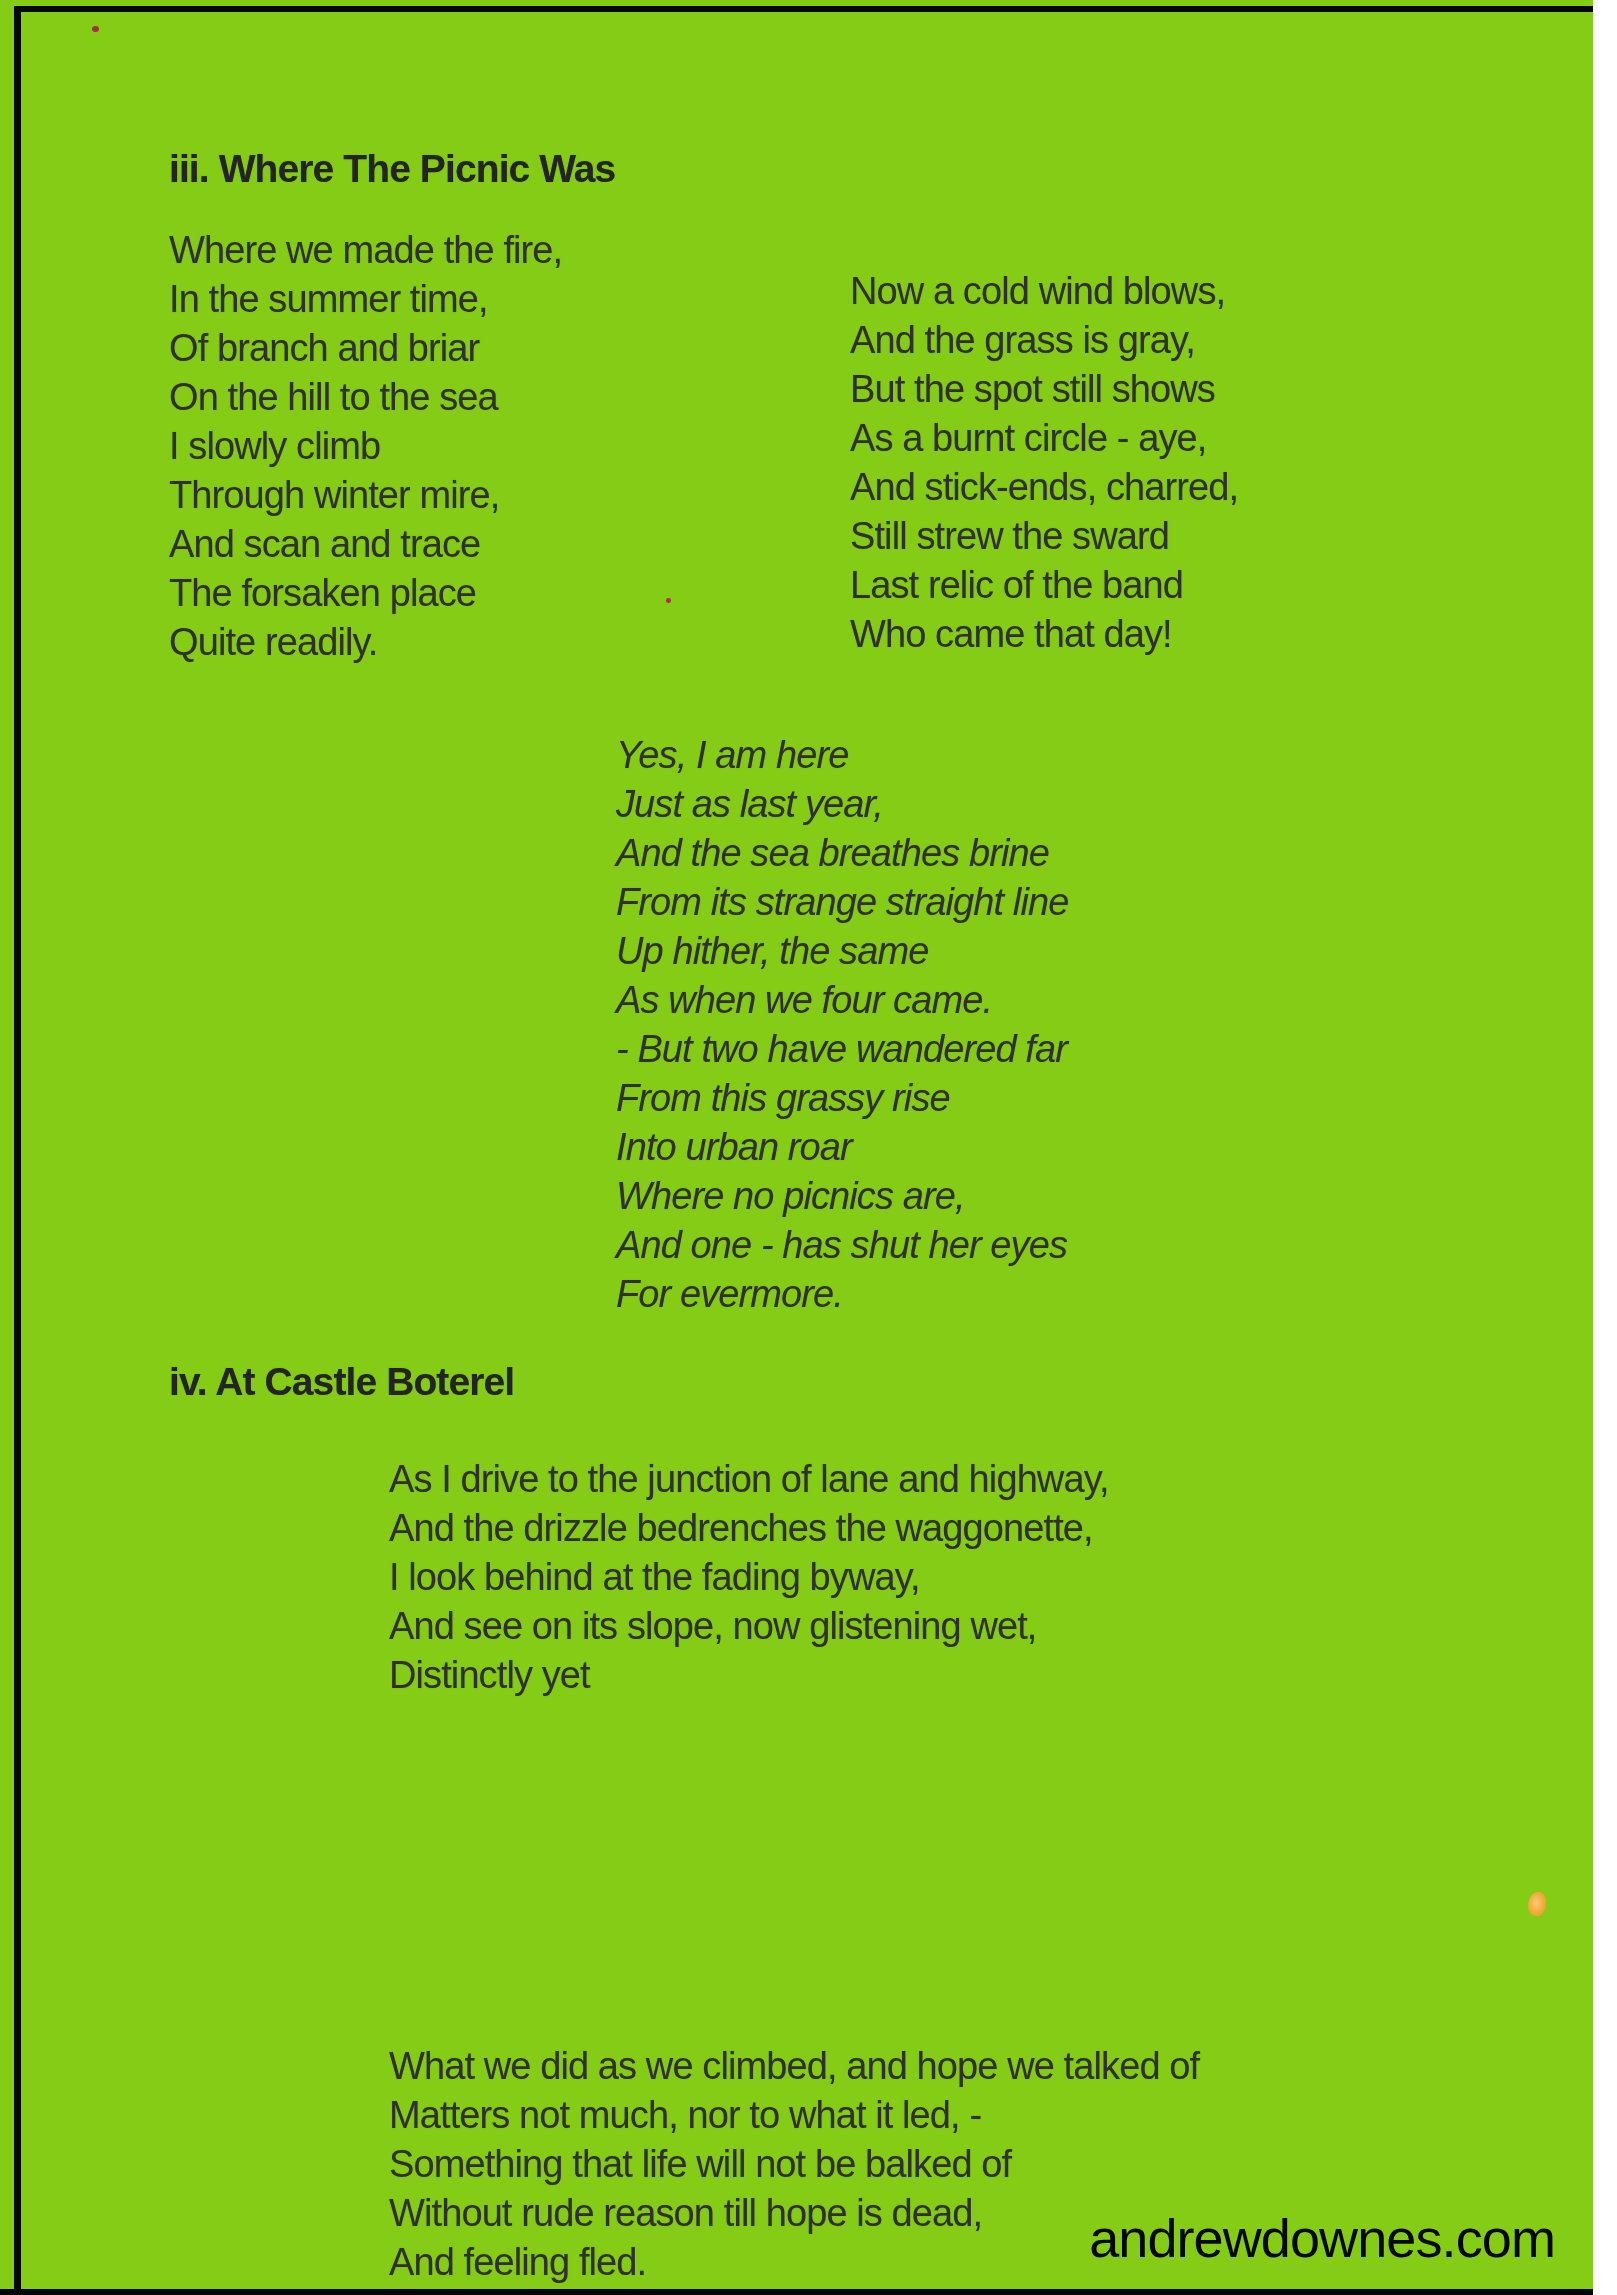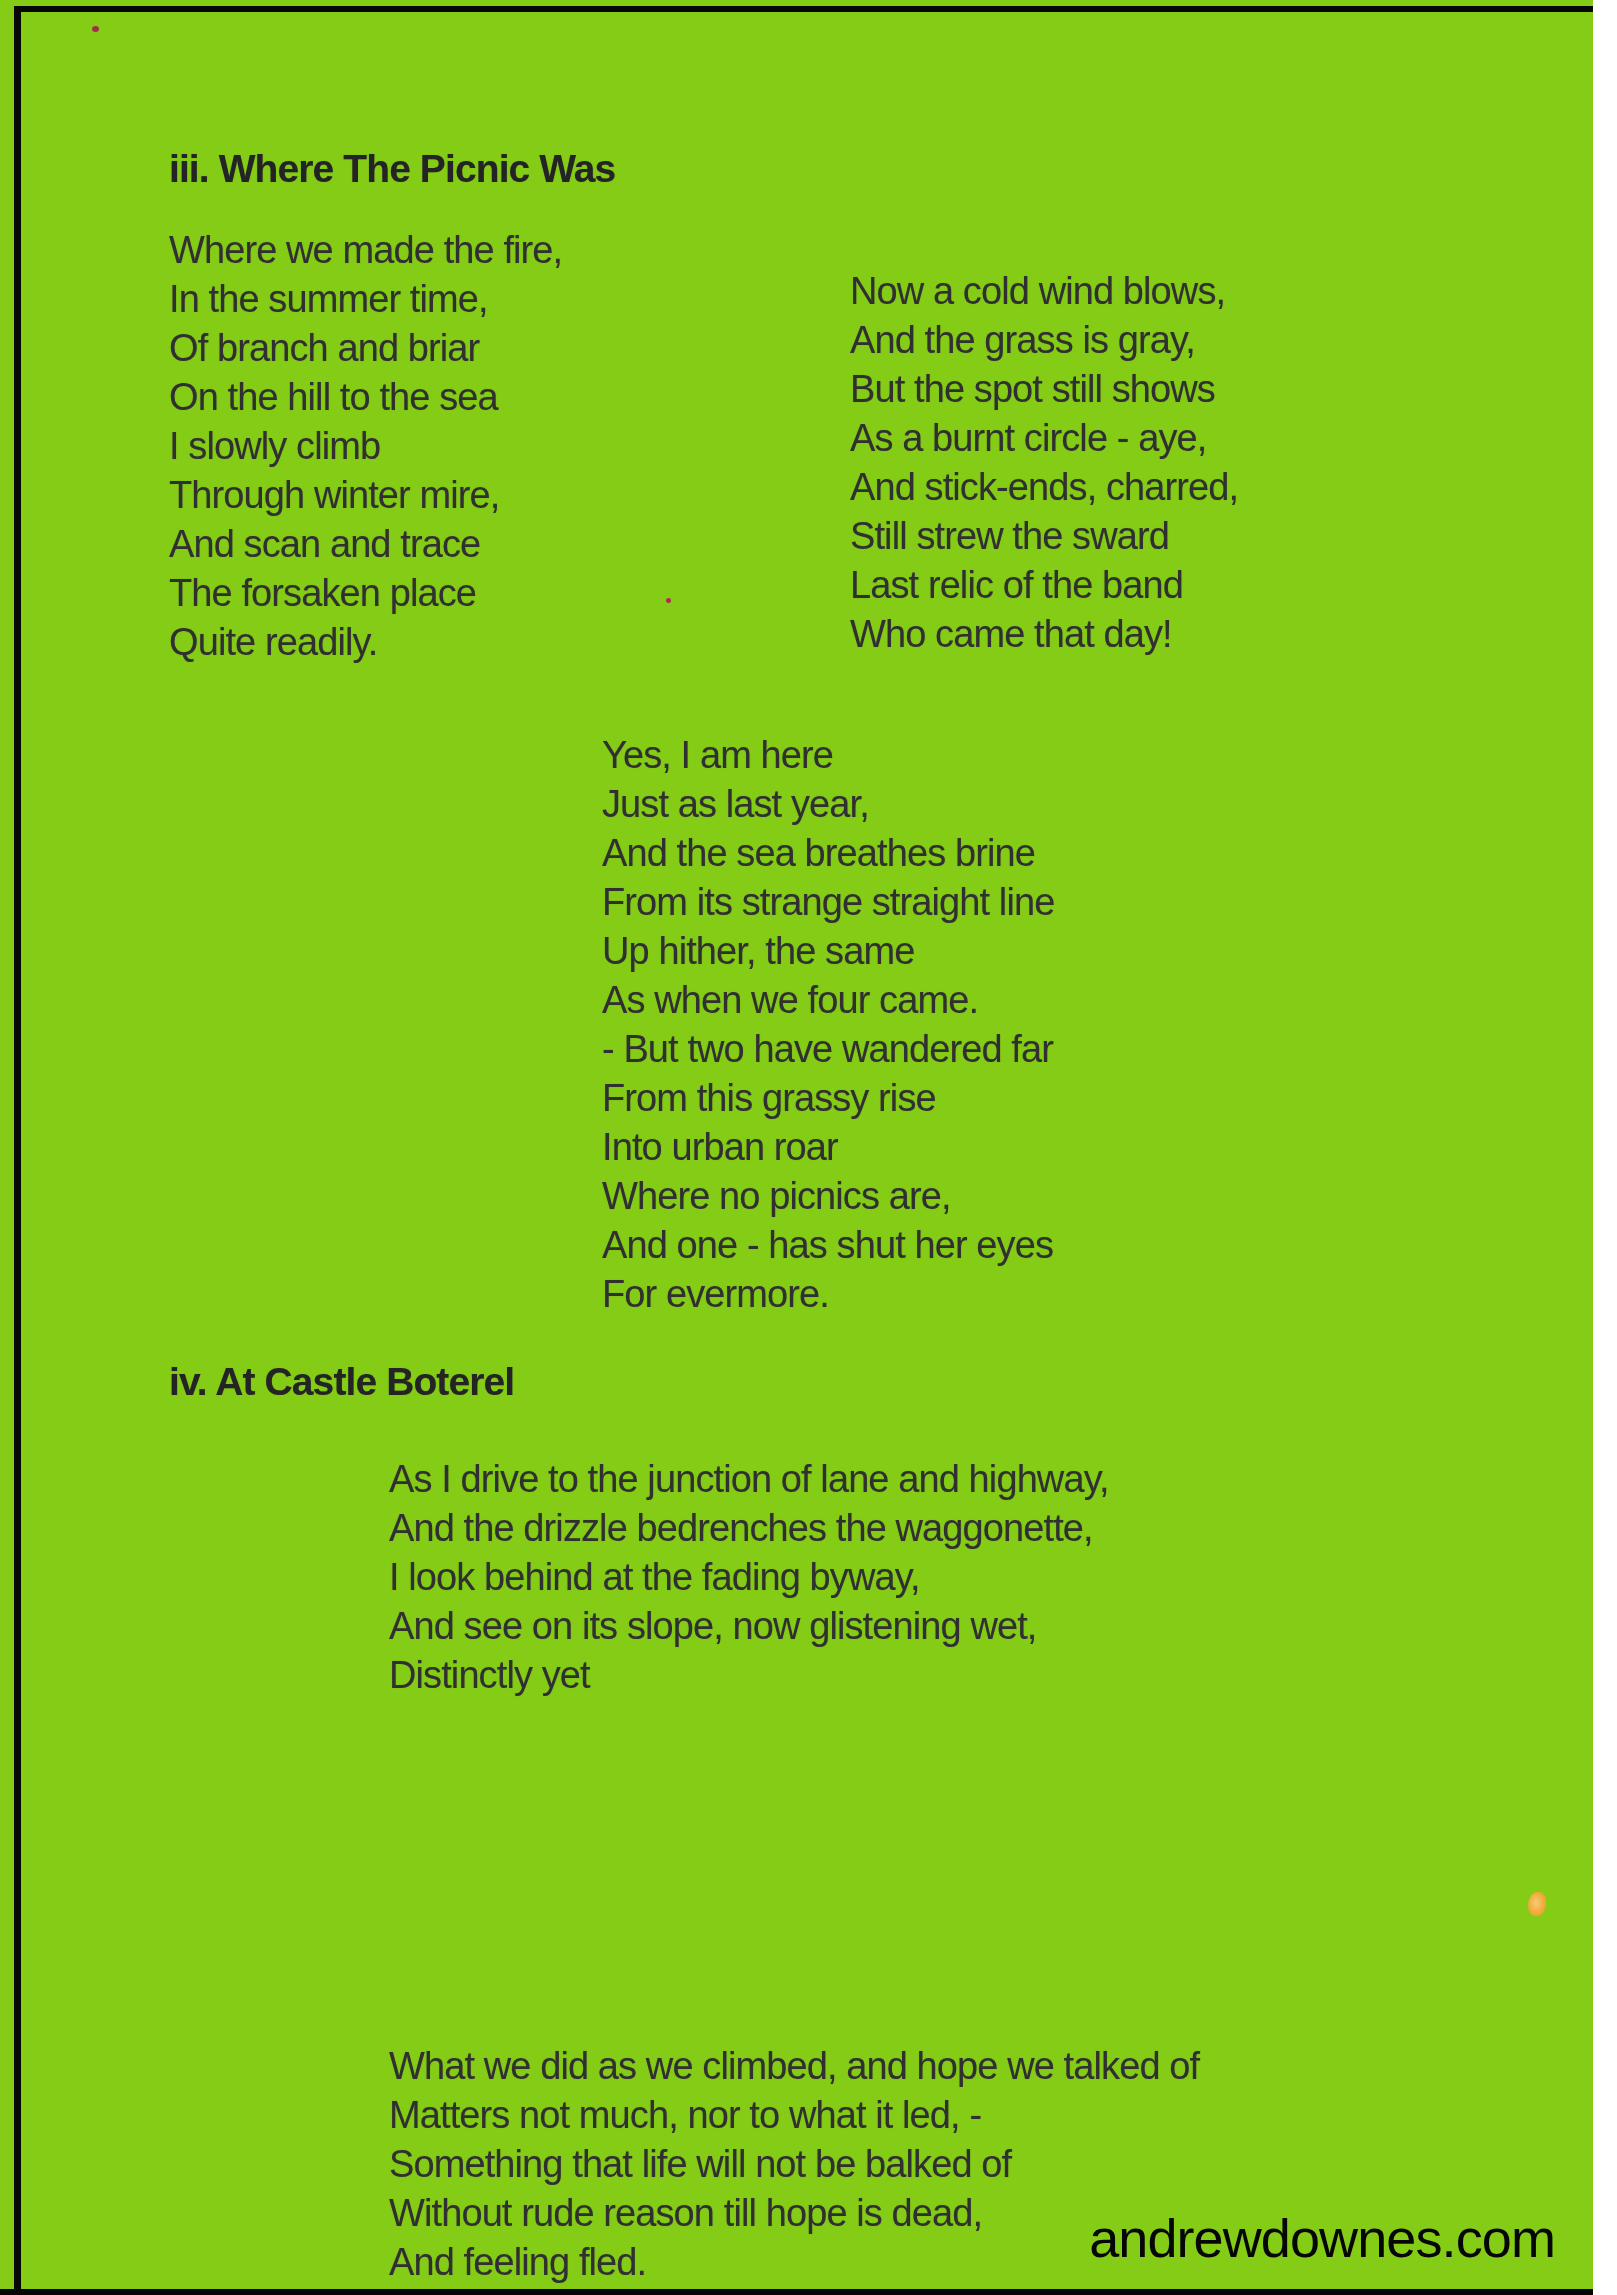--- a/index.html
+++ b/index.html
@@ -95,21 +95,21 @@
       <div class="poem-line">Now a cold wind blows,</div>
       <div class="poem-line">And the grass is gray,</div>
       <div class="poem-line">But the spot still shows</div>
       <div class="poem-line">As a burnt circle - aye,</div>
       <div class="poem-line">And stick-ends, charred,</div>
       <div class="poem-line">Still strew the sward</div>
       <div class="poem-line">Last relic of the band</div>
       <div class="poem-line">Who came that day!</div>
     </div>
 
-  <div class="stanza" style="left:602px; top:731px;">
+  <div class="stanza" style="left:616px; top:731px;font-style:italic;">
       <div class="poem-line">Yes, I am here</div>
       <div class="poem-line">Just as last year,</div>
       <div class="poem-line">And the sea breathes brine</div>
       <div class="poem-line">From its strange straight line</div>
       <div class="poem-line">Up hither, the same</div>
       <div class="poem-line">As when we four came.</div>
       <div class="poem-line">- But two have wandered far</div>
       <div class="poem-line">From this grassy rise</div>
       <div class="poem-line">Into urban roar</div>
       <div class="poem-line">Where no picnics are,</div>

